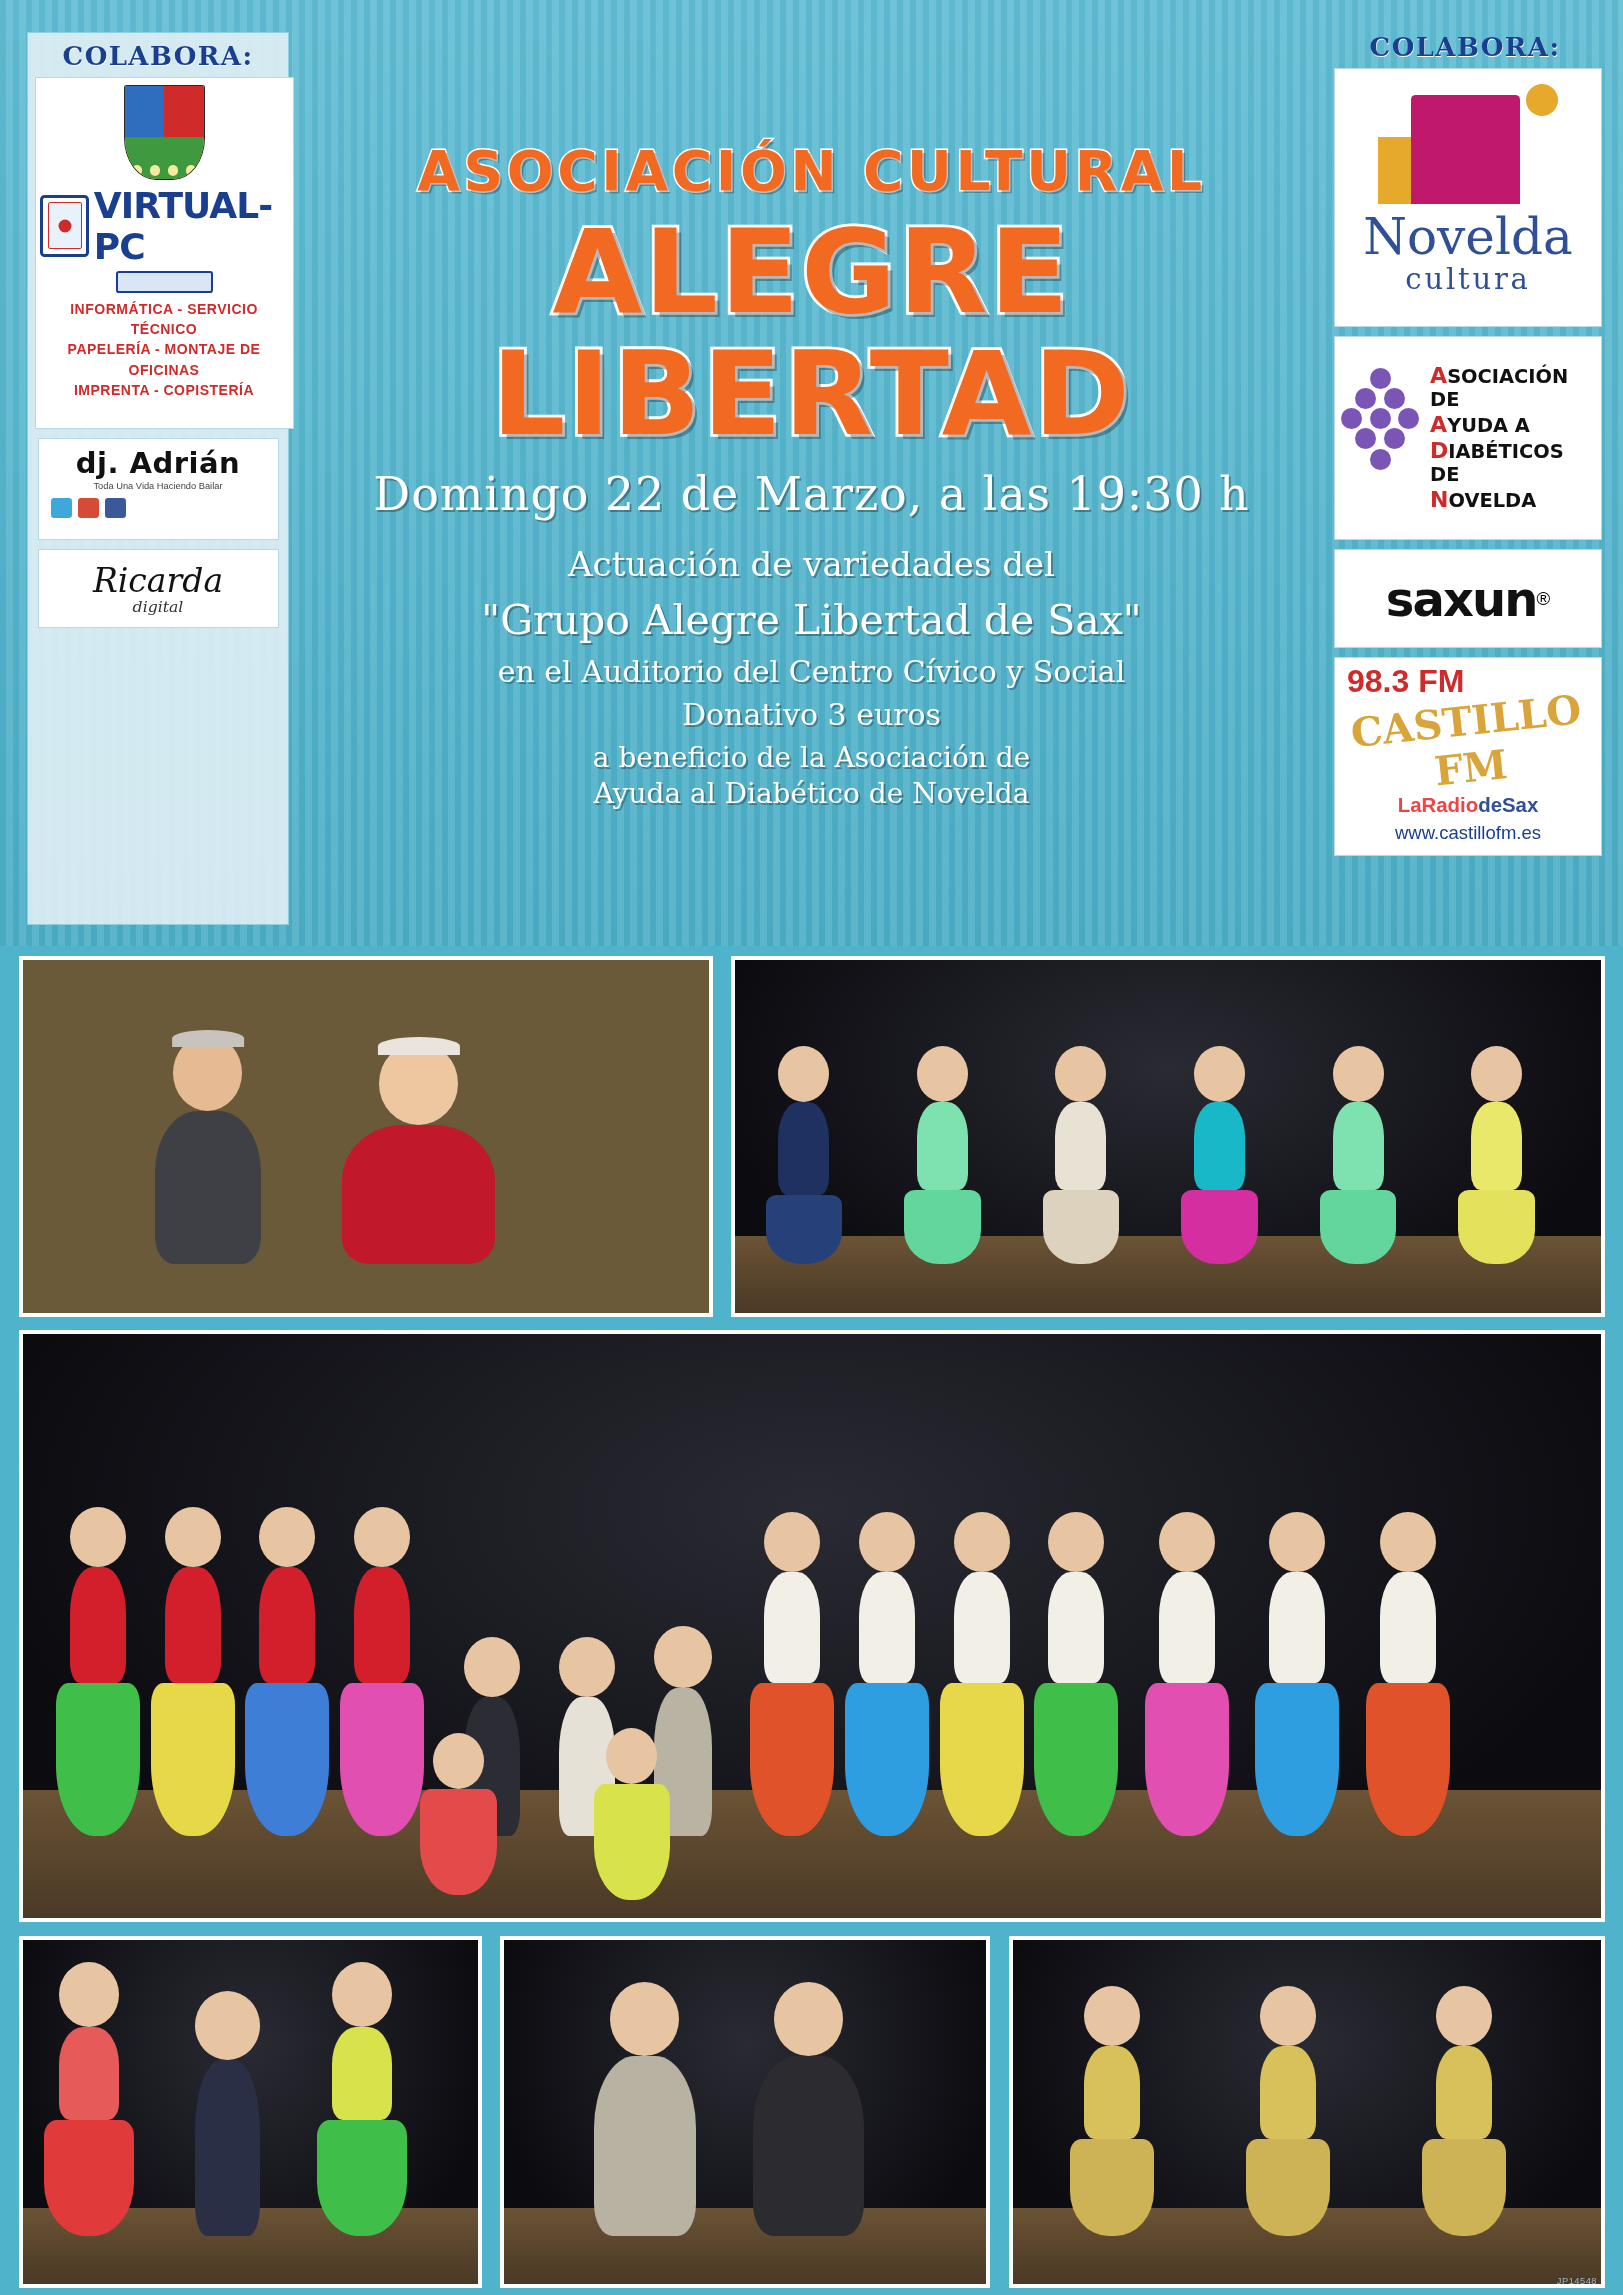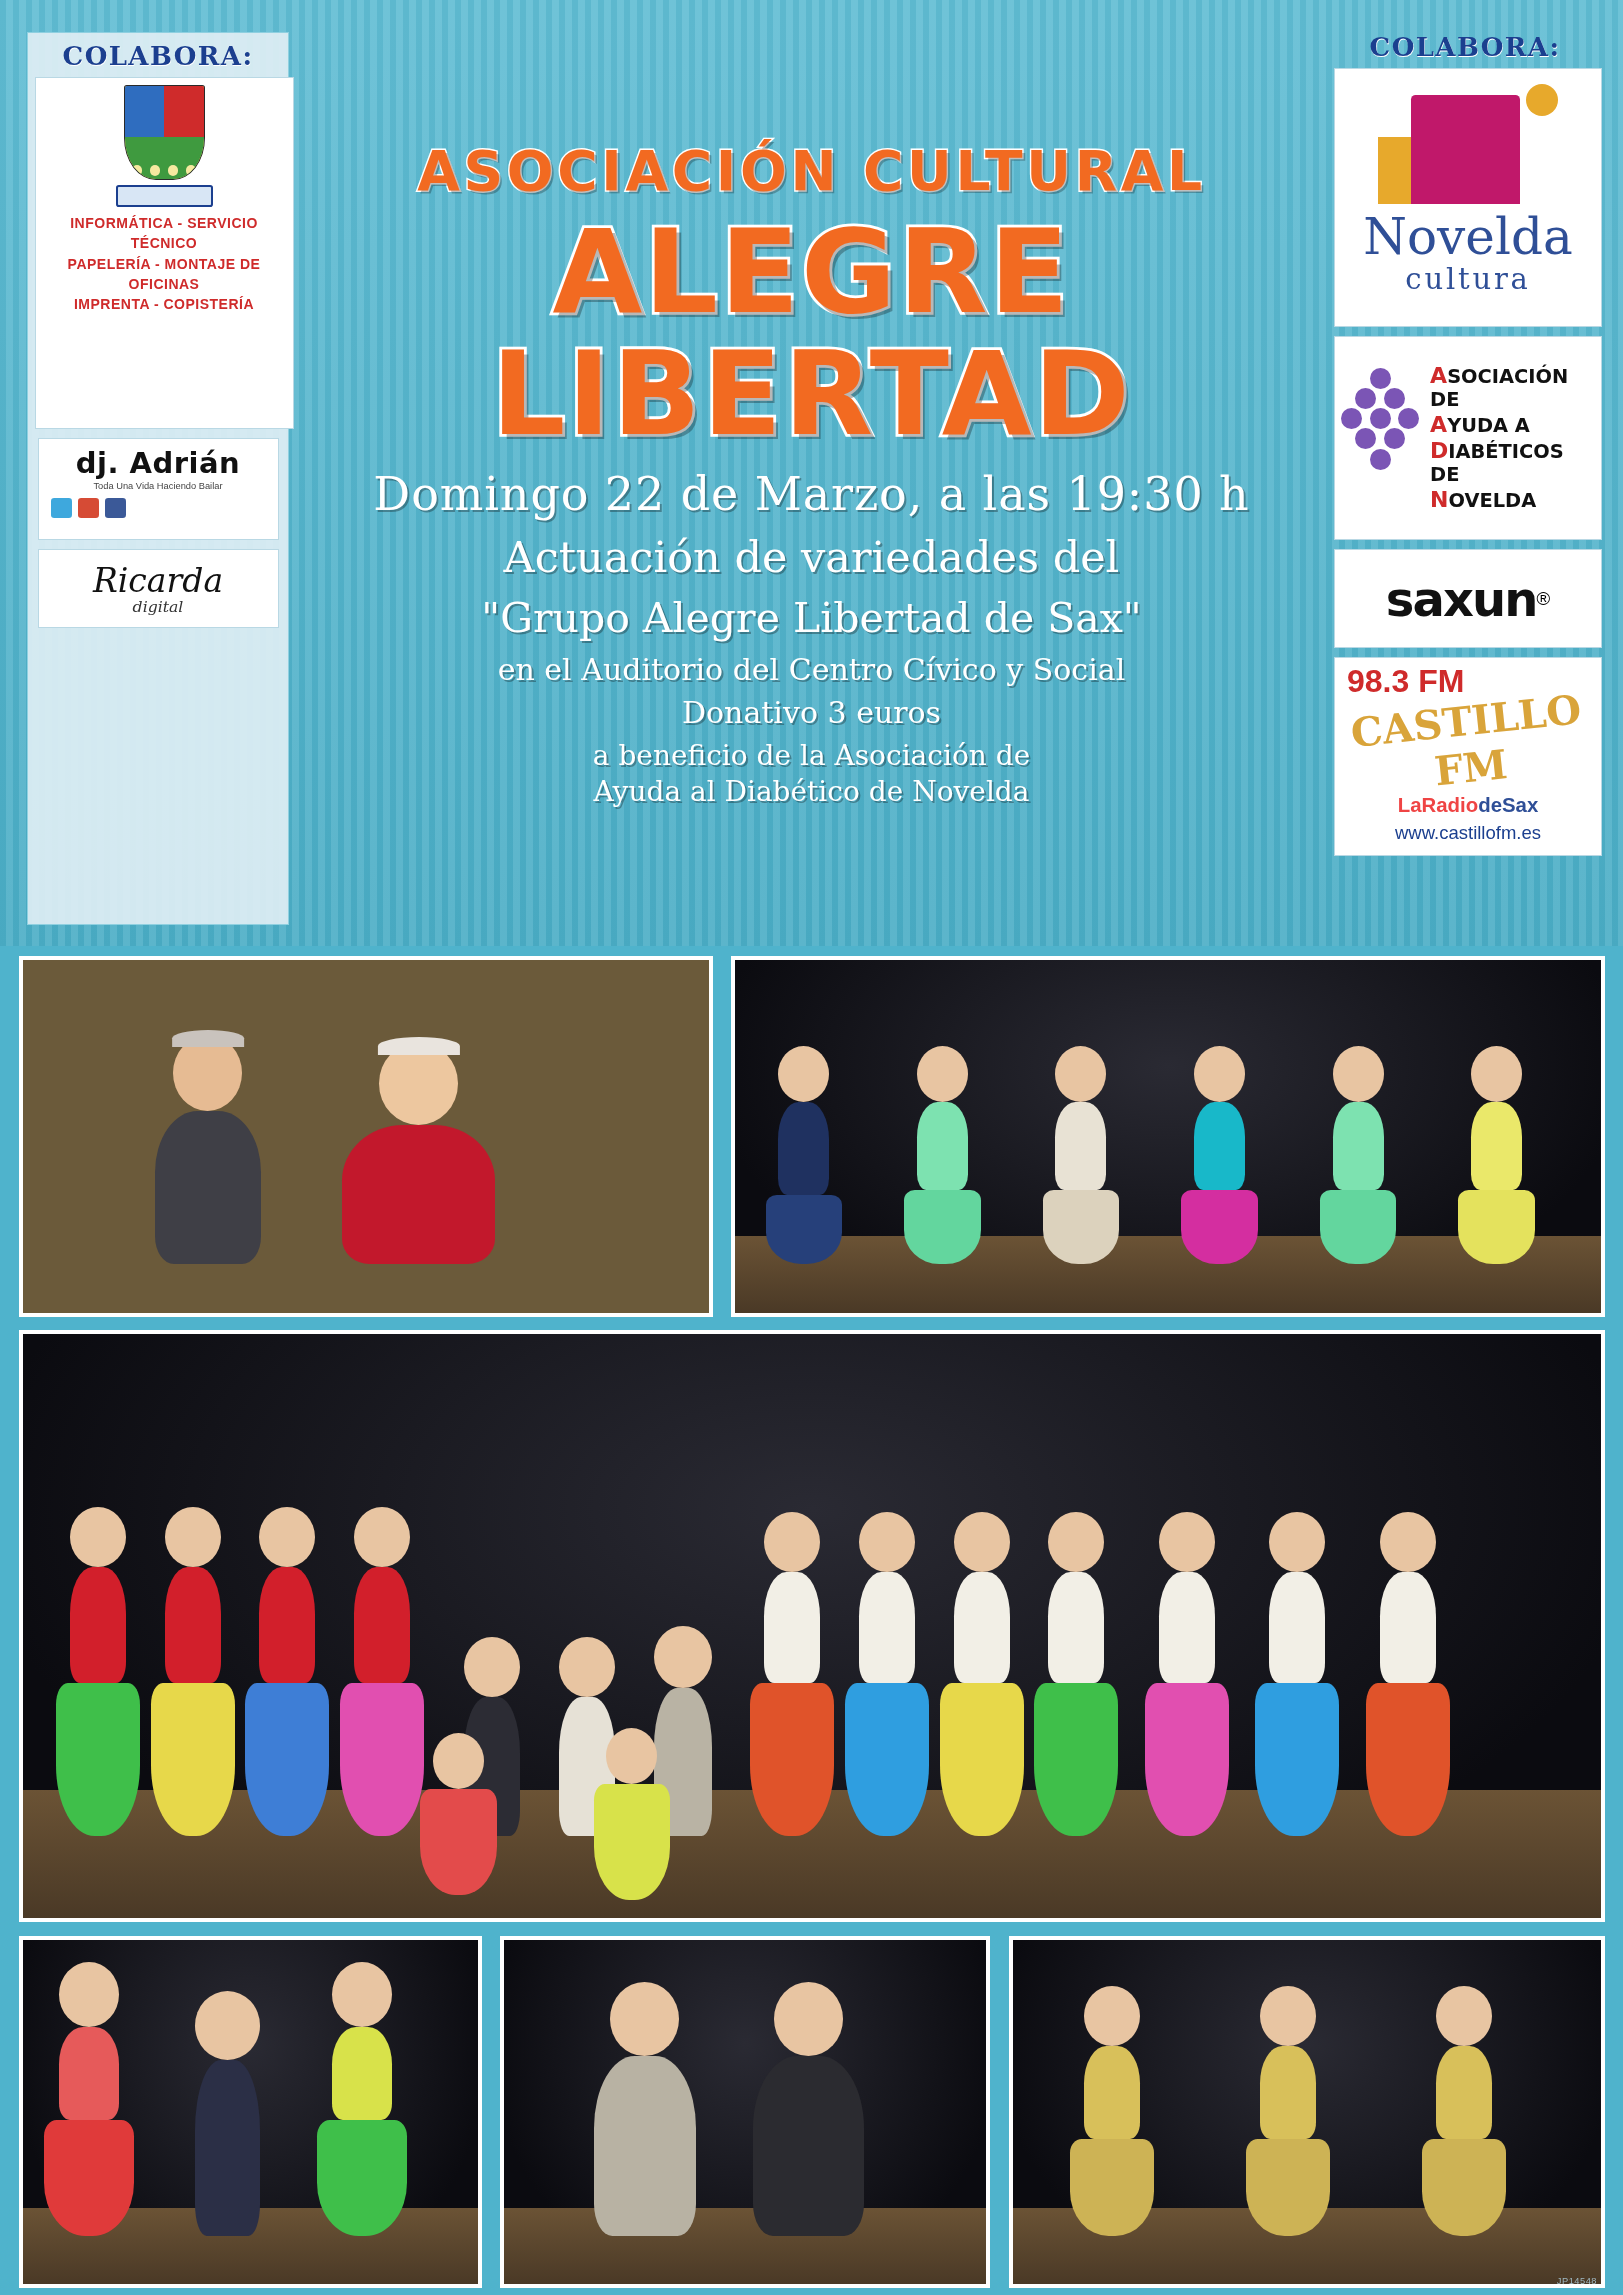--- a/index.html
+++ b/index.html
@@ -205,21 +205,21 @@
     margin-top: 8.3px;
     line-height: 1.05;
   }
   .subline {
     color: #ffffff;
     font-family: "DejaVu Serif", serif;
     text-shadow: 1.9px 1.9px 0 rgba(0,0,0,0.30);
     margin-top: 12px;
   }
   .l-date { font-size: 46px; letter-spacing: 0.9px; }
-  .l-act  { font-size: 43px; margin-top: 11px; text-align: center; }
+  .l-act  { font-size: 34px; margin-top: 23px; text-align: center; }
   .l-grp  { font-size: 41px; margin-top: 12px; }
   .l-aud  { font-size: 30px; margin-top: 10.2px; }
   .l-don  { font-size: 30px; margin-top: 8.3px; }
   .l-ben1 { font-size: 28px; margin-top: 8.3px; }
   .l-ben2 { font-size: 28px; margin-top: 3.7px; }
 
   
   .photos {
     position: absolute;
     left: 0; top: 946px;
@@ -277,20 +277,27 @@
         <div class="q1"></div>
           <div class="q2"></div>
           <div class="q3"></div>
         <div class="dots">
             <i></i>
             <i></i>
             <i></i>
             <i></i>
           </div>
       </div>
+      <div class="vpc-row">
+        <div class="vpc-monitor">
+          <div class="screen"></div>
+            <div class="dot"></div>
+        </div>
+        <div class="vpc-name">VIRTUAL-PC</div>
+      </div>
       <div class="vpc-kb"></div>
       <div class="vpc-sub">
         <div>INFORMÁTICA - SERVICIO TÉCNICO</div>
         <div>PAPELERÍA - MONTAJE DE OFICINAS</div>
         <div>IMPRENTA - COPISTERÍA</div>
       </div>
     </div>
 
 
     <div class="logo-box djadrian">

